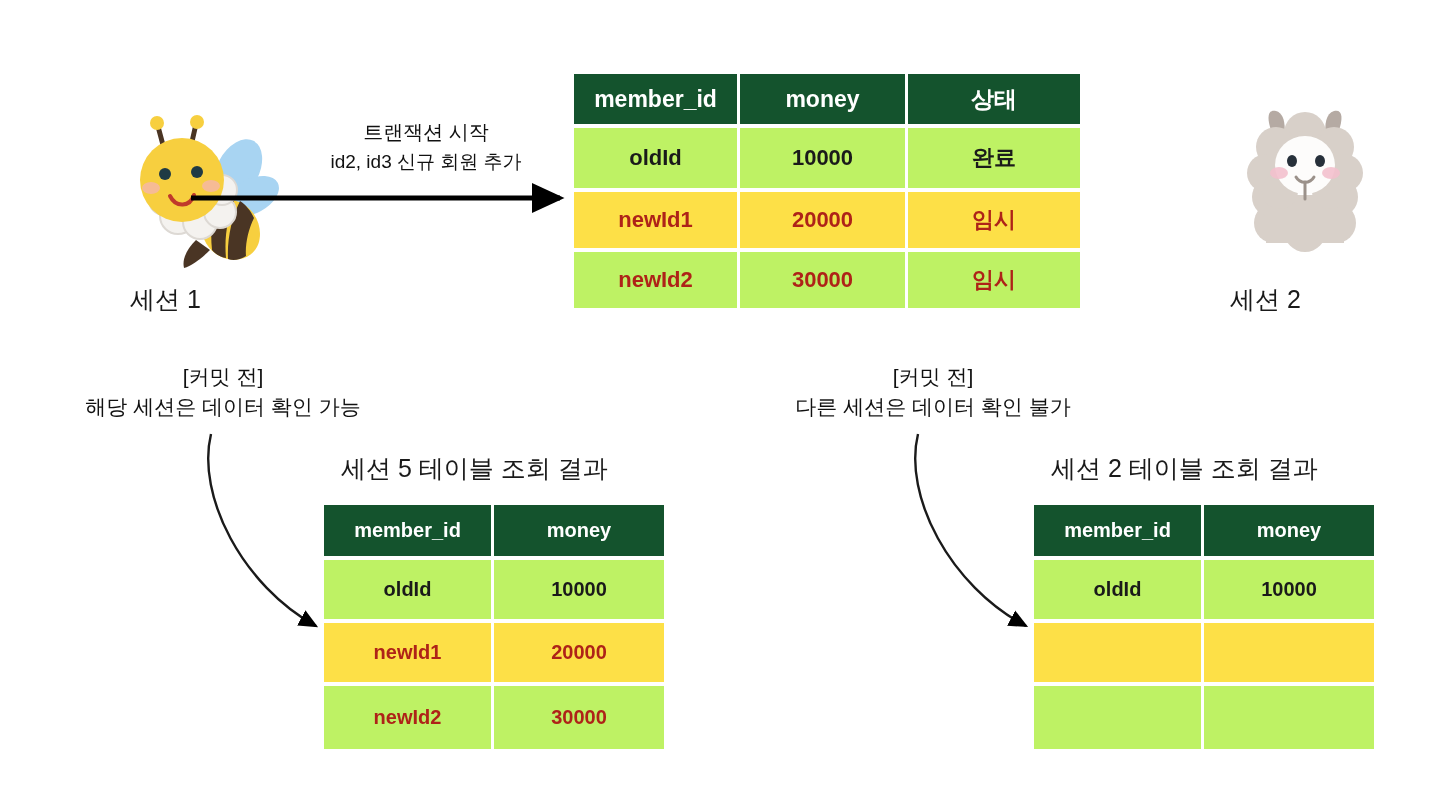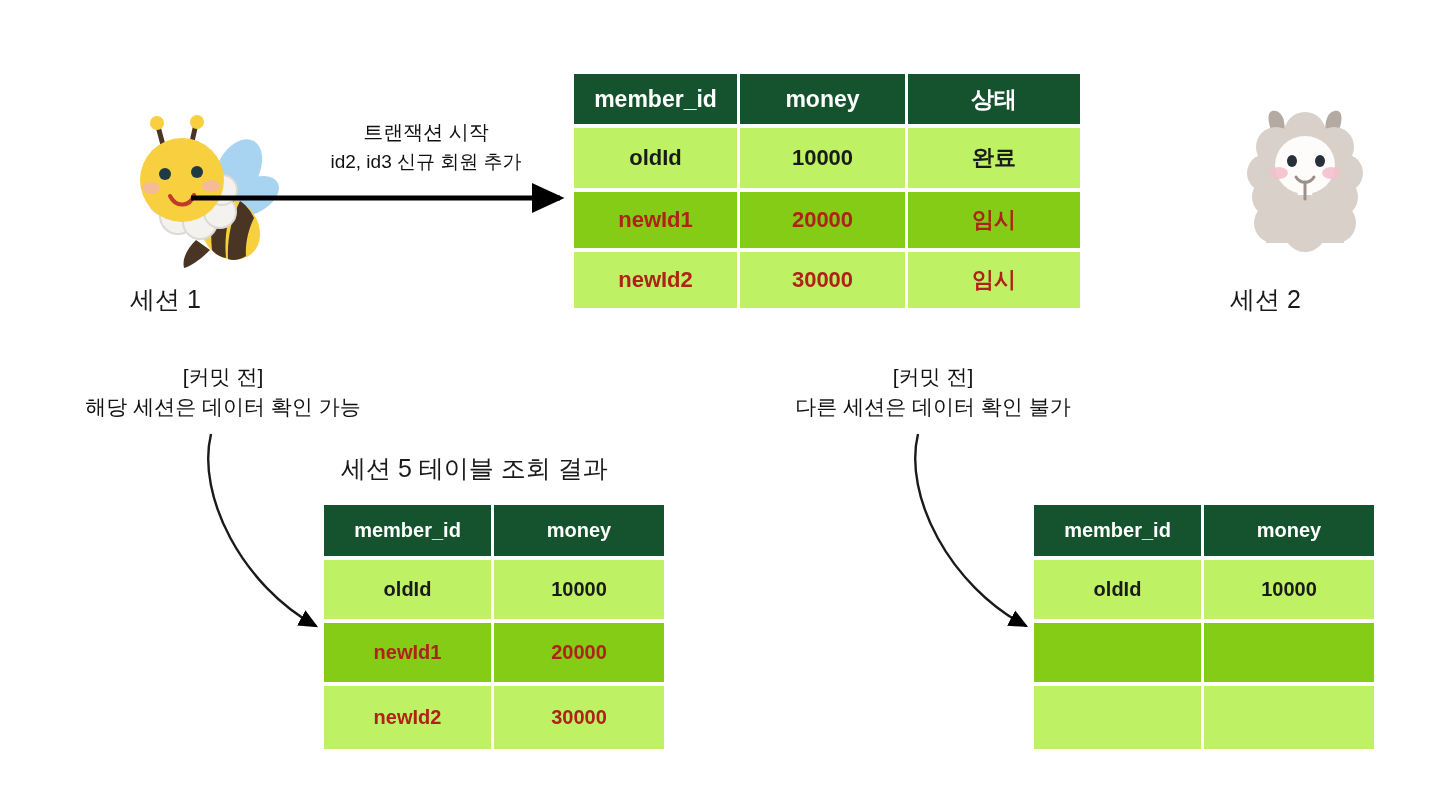--- a/index.html
+++ b/index.html
@@ -28,21 +28,21 @@
     border-bottom: 4px solid #ffffff;
   }
   .tbl th:last-child { border-right: none; }
   .tbl td {
     border-right: 3px solid #ffffff;
     border-bottom: 4px solid #ffffff;
   }
   .tbl td:last-child { border-right: none; }
   .tbl tr:last-child td { border-bottom: none; }
   .r-dark  td { background: #bef264; }
-  .r-light td { background: #84cc16; }
+  .r-light td { background: #fde047; }
   .c-black { color: #1a1a1a; font-weight: normal; }
   .c-red   { color: #ae2318; font-weight: bold; }
 
   
   #main-table { left: 574px; top: 74px; }
   #main-table th { height: 54px; font-size: 23px; }
   #main-table td { font-size: 22px; }
   #main-table .col-id    { width: 166px; }
   #main-table .col-money { width: 168px; }
   #main-table .col-state { width: 172px; }
@@ -261,20 +261,21 @@
         <td class="c-red">newId1</td>
         <td class="c-red">20000</td>
       </tr>
       <tr class="r-dark">
         <td class="c-red">newId2</td>
         <td class="c-red">30000</td>
       </tr>
     </tbody>
   </table>
 
+  <div class="result-title" id="session2-title">세션 2 테이블 조회 결과</div>
   <table class="tbl tbl-result" id="session2-table">
     <thead>
       <tr>
         <th class="col-id">member_id</th>
         <th class="col-money">money</th>
       </tr>
     </thead>
     <tbody>
       <tr class="r-dark">
         <td class="c-black">oldId</td>

